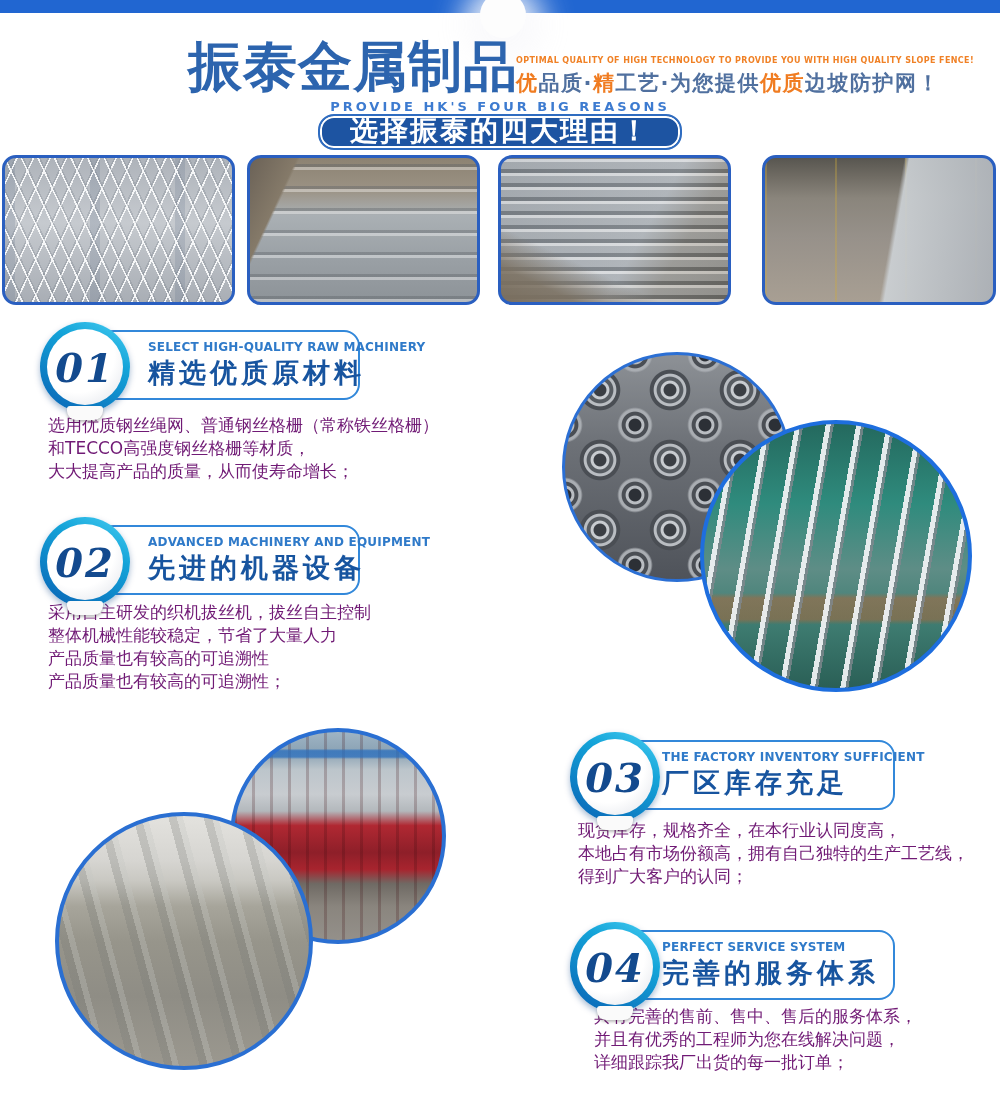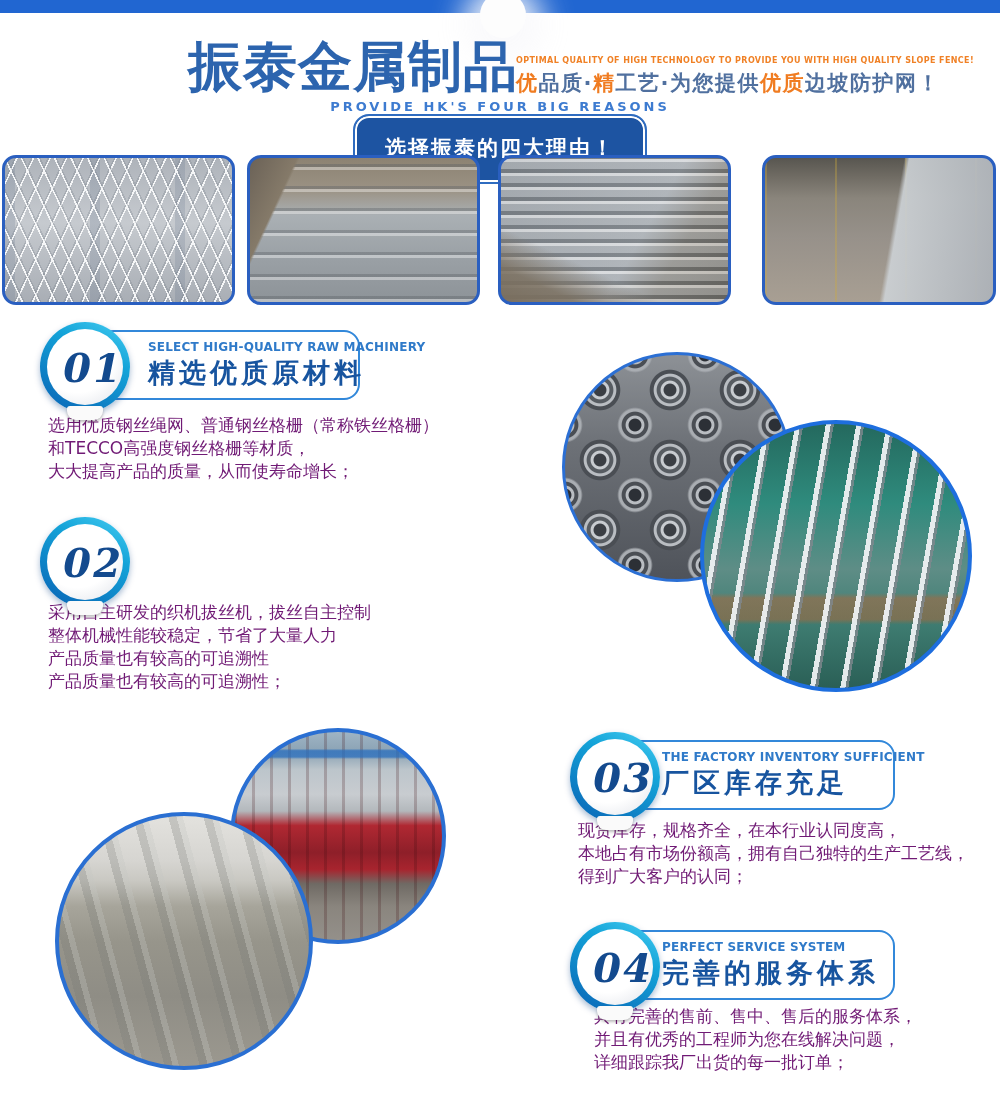--- a/index.html
+++ b/index.html
@@ -14,22 +14,22 @@
   
   .brand{position:absolute;left:183px;top:38px;width:340px;font-size:54px;font-weight:900;
          color:#2c64ae;letter-spacing:1px;line-height:58px;white-space:nowrap;text-align:center;}
   .slogan{position:absolute;left:516px;top:56px;width:380px;}
   .slogan-en{font-size:8px;font-weight:bold;color:#f08126;letter-spacing:.4px;white-space:nowrap;}
   .slogan-cn{margin-top:4px;font-size:21px;font-weight:bold;letter-spacing:1.5px;white-space:nowrap;}
   .seg-blue{color:#50709f;} .seg-orange{color:#f07c21;}
   .tagline{position:absolute;left:0;top:99px;width:1000px;text-align:center;font-size:13px;
            font-weight:bold;color:#3d7bd0;letter-spacing:3px;}
   .ribbon{position:absolute;left:50%;top:114px;transform:translateX(-50%);height:32px;line-height:30px;
-          padding:17px 30px;background:#1d54a2;border:2px solid #2f6cc0;box-shadow:inset 0 0 0 2px #ffffff;
-          border-radius:16px;color:#ffffff;font-size:21px;font-weight:bold;letter-spacing:2px;cursor:pointer;}
+          padding:0 30px;background:#1d54a2;border:2px solid #2f6cc0;box-shadow:inset 0 0 0 2px #ffffff;
+          border-radius:16px;color:#ffffff;font-size:28px;font-weight:bold;letter-spacing:2px;cursor:pointer;}
 
   
   .photo{position:absolute;top:155px;height:150px;width:233px;border:3px solid #2a5fc0;
          border-radius:14px;box-sizing:border-box;}
   .photo-1{left:2px;
     background:
       repeating-linear-gradient(65deg, rgba(248,249,250,.95) 0 1.5px, rgba(120,128,138,.28) 1.5px 3px, transparent 3px 15px),
       repeating-linear-gradient(-65deg, rgba(248,249,250,.95) 0 1.5px, rgba(120,128,138,.28) 1.5px 3px, transparent 3px 15px),
       repeating-linear-gradient(90deg, rgba(70,90,120,.16) 0 10px, transparent 10px 85px),
       linear-gradient(180deg,#aeb3ba 0%,#c6cacf 45%,#a9aeb5 100%);}
@@ -52,21 +52,21 @@
   
   .reason-box{position:absolute;height:70px;background:#ffffff;border:2px solid #3288da;
               border-radius:16px;box-sizing:border-box;z-index:1;}
   .reason-box .box-en{margin:8px 0 1px 0;font-size:12px;font-weight:600;color:#2f7ac9;letter-spacing:.2px;white-space:nowrap;}
   .reason-box .box-cn{font-size:27px;font-weight:900;color:#17549f;letter-spacing:4px;white-space:nowrap;}
   .badge{position:absolute;width:90px;height:90px;border-radius:50%;z-index:2;
          background:linear-gradient(210deg,#3fc8ef 5%,#14a3d8 35%,#0a6cba 90%);
          box-shadow:0 3px 6px rgba(0,60,130,.35);}
   .badge .inner{position:absolute;left:7px;top:7px;width:76px;height:76px;border-radius:50%;
                 background:radial-gradient(circle at 40% 35%,#ffffff 55%,#eceef2 80%,#dcdfe5 100%);
-                display:flex;align-items:center;justify-content:flex-end;}
+                display:flex;align-items:center;justify-content:center;}
   .badge .num{font-family:"DejaVu Serif","Liberation Serif",serif;font-style:italic;font-weight:bold;
               font-size:40px;color:#134a8e;letter-spacing:2px;}
   .badge .tab{position:absolute;left:27px;bottom:-8px;width:36px;height:14px;background:#fafafa;
               border-radius:3px 3px 9px 9px;box-shadow:0 2px 3px rgba(0,0,0,.25);}
   .reason-text{position:absolute;font-size:17px;color:#701a75;line-height:23px;}
   .reason-text span{display:block;white-space:nowrap;}
 
   
   .circ{position:absolute;border-radius:50%;box-sizing:border-box;}
   .circ-coils{left:562px;top:352px;width:230px;height:230px;border:3px solid #2b6fd4;z-index:1;
@@ -119,20 +119,24 @@
         <span class="num">01</span>
       </div>
     <div class="tab"></div>
   </div>
   <div class="reason-text" style="left:48px;top:414px;">
     <span>选用优质钢丝绳网、普通钢丝格栅（常称铁丝格栅）</span>
     <span>和TECCO高强度钢丝格栅等材质，</span>
     <span>大大提高产品的质量，从而使寿命增长；</span>
   </div>
 
+  <div class="reason-box" style="left:98px;top:525px;width:262px;padding-left:48px;">
+    <div class="box-en">ADVANCED MACHINERY AND EQUIPMENT</div>
+    <div class="box-cn">先进的机器设备</div>
+  </div>
   <div class="badge" style="left:40px;top:517px;">
     <div class="inner">
         <span class="num">02</span>
       </div>
     <div class="tab"></div>
   </div>
   <div class="reason-text" style="left:48px;top:601px;">
     <span>采用自主研发的织机拔丝机，拔丝自主控制</span>
     <span>整体机械性能较稳定，节省了大量人力</span>
     <span>产品质量也有较高的可追溯性</span>

